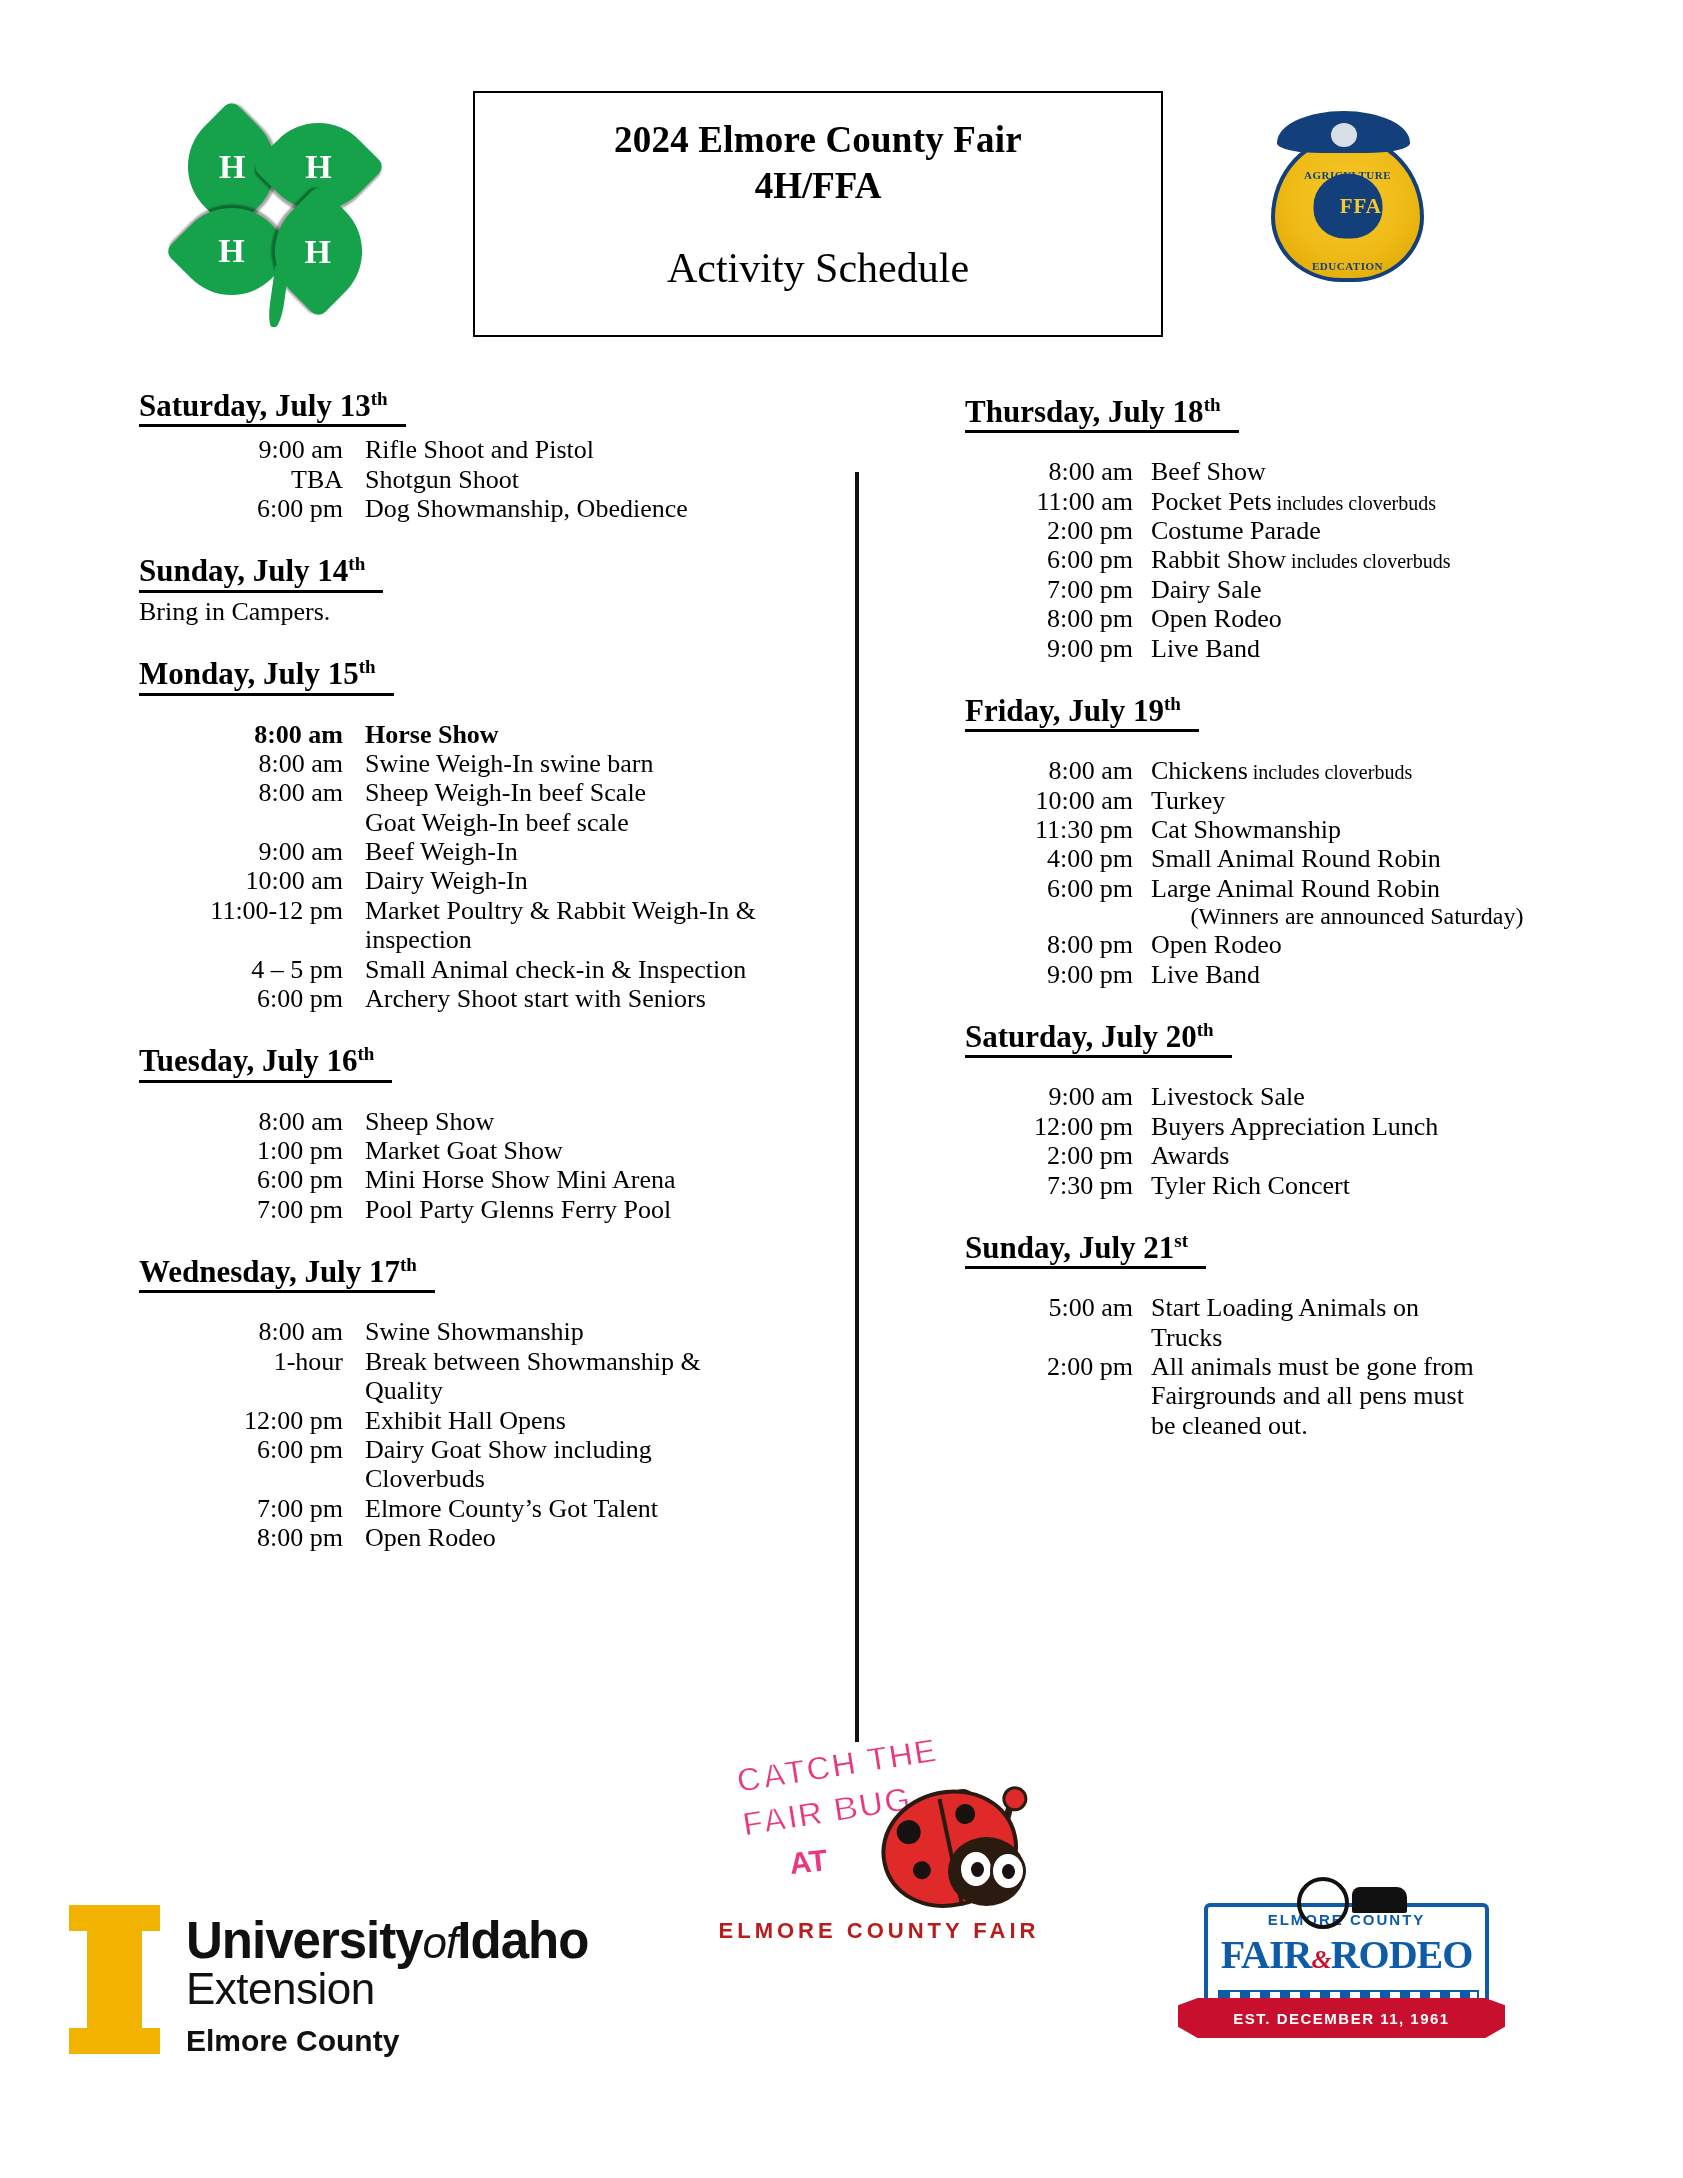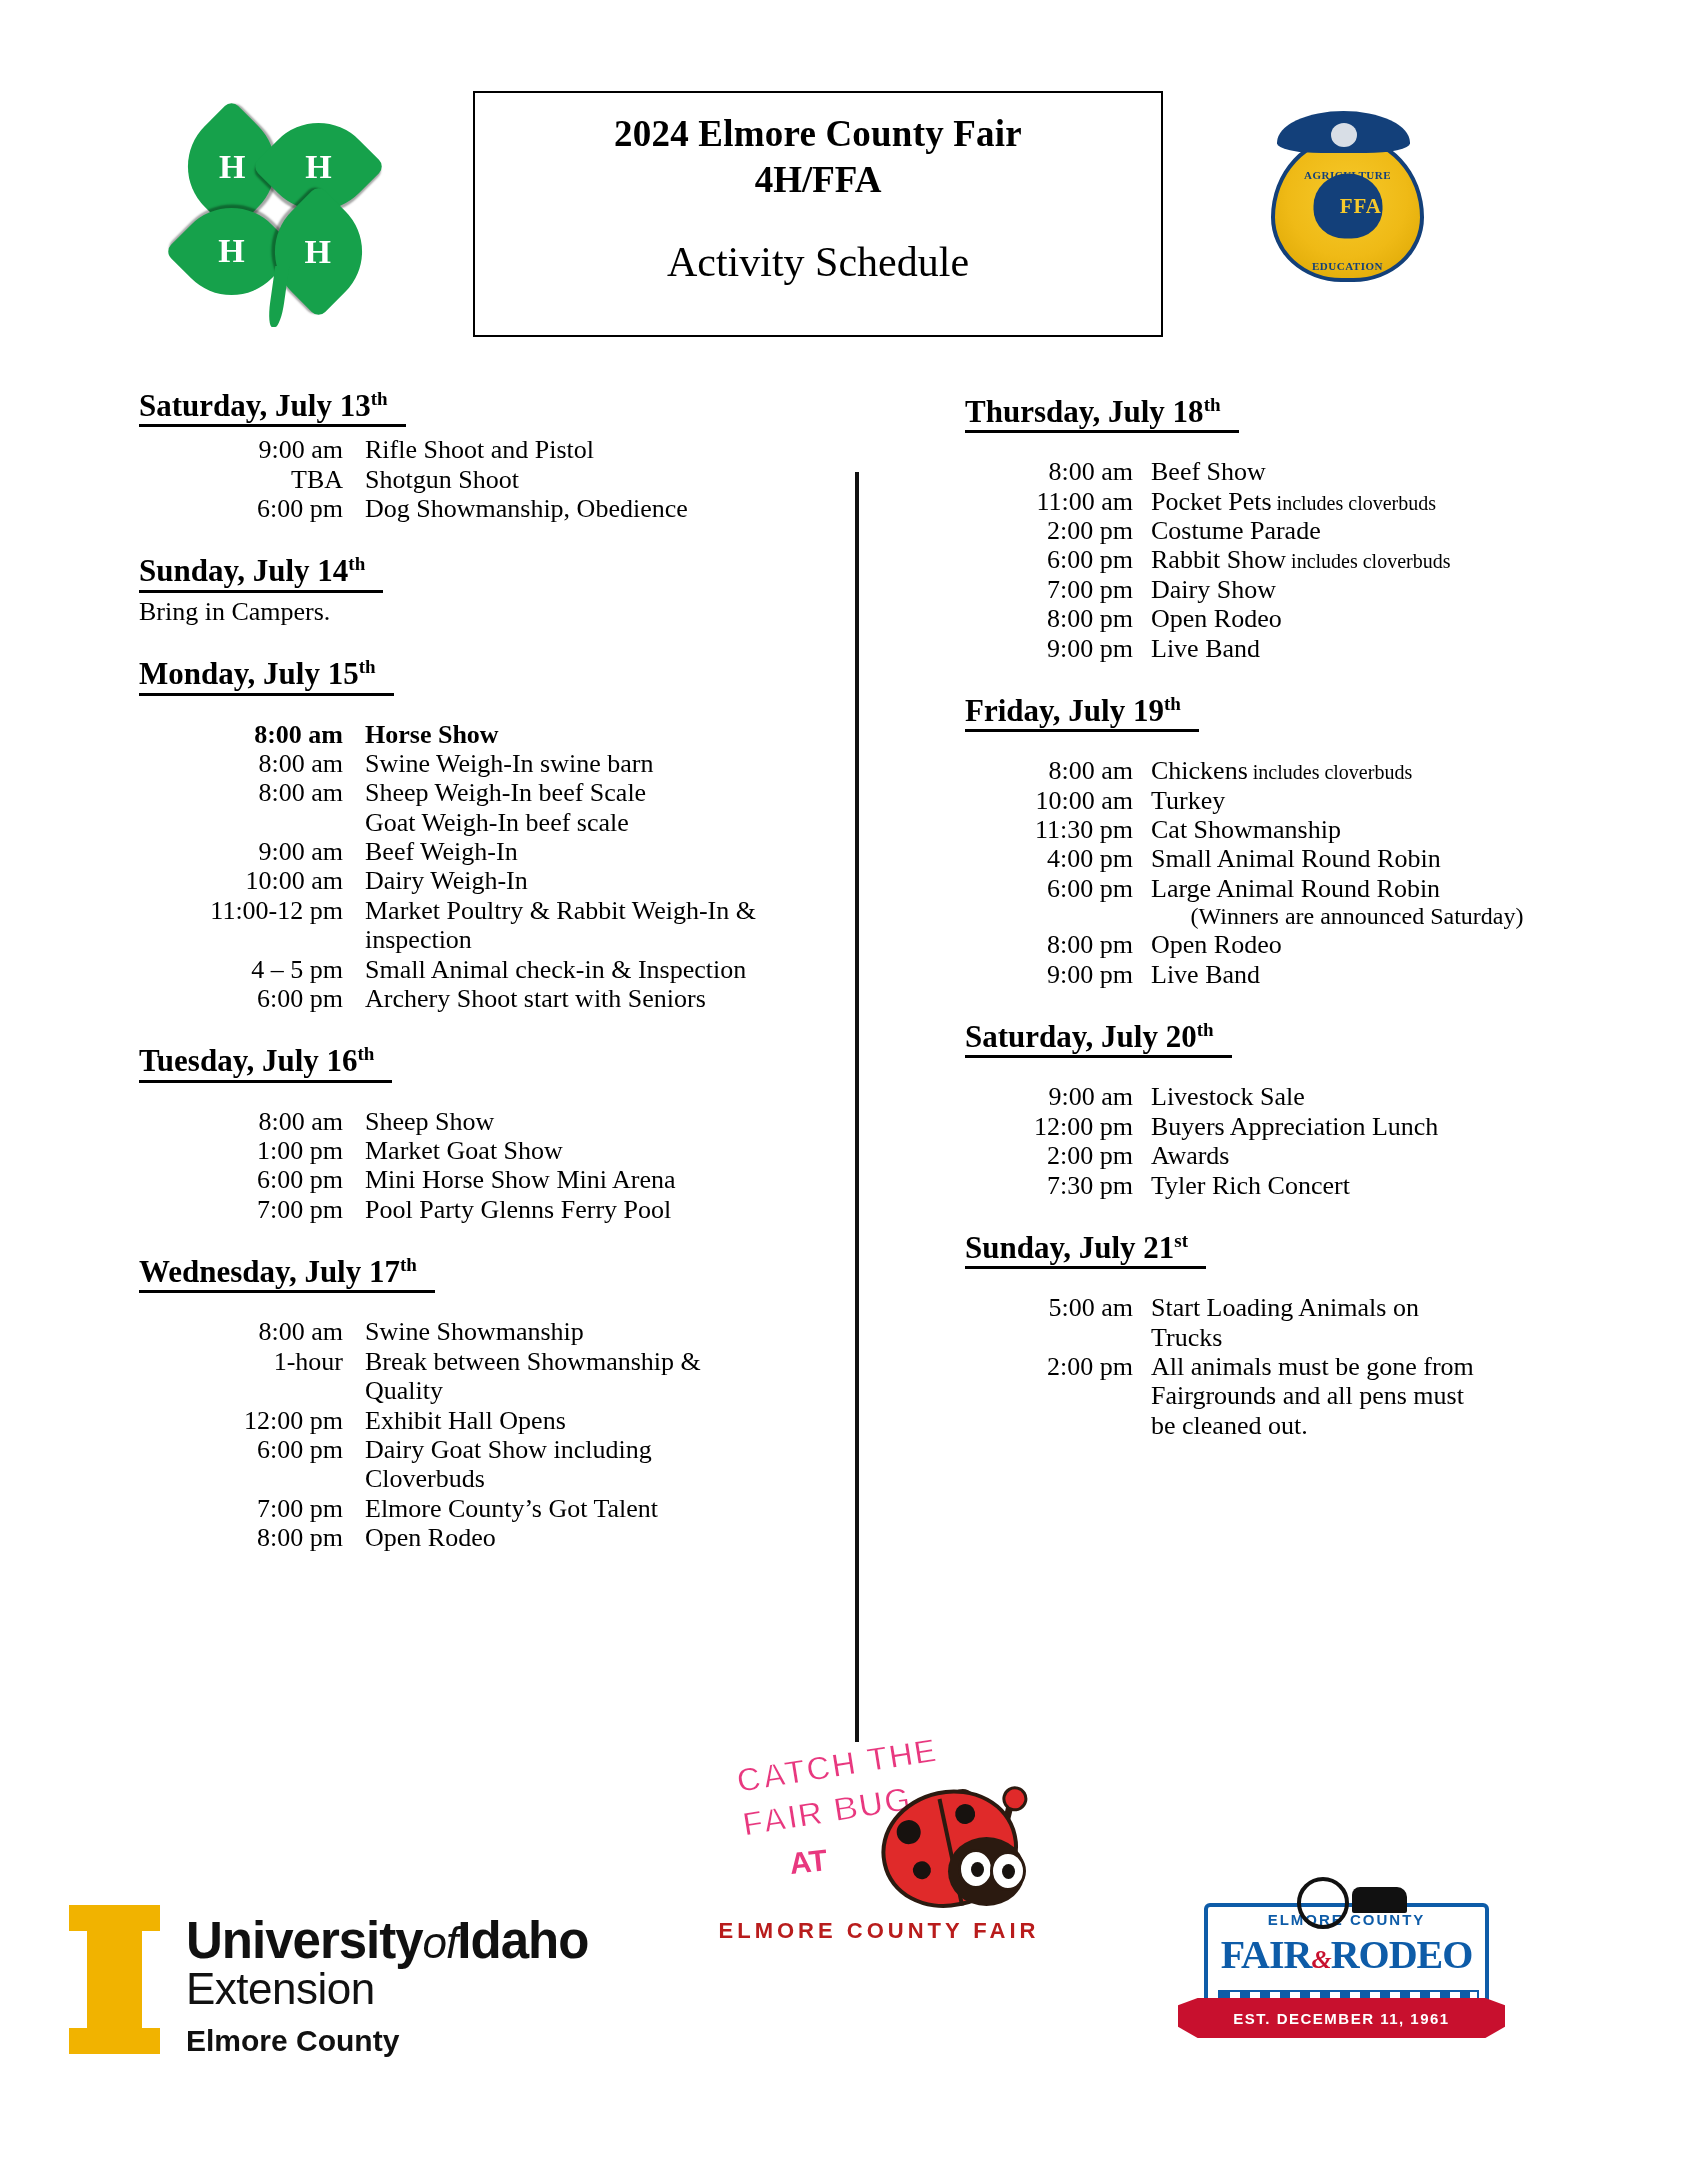--- a/index.html
+++ b/index.html
@@ -12,21 +12,21 @@
     overflow:hidden;
   }
   .page{position:relative;width:1683px;height:2178px;}
 
   
   .header{position:absolute;left:0;top:0;width:1683px;height:347px;}
   .title-box{
     position:absolute;left:473px;top:91px;width:690px;height:246px;
     border:2px solid #000;box-sizing:border-box;
     display:flex;flex-direction:column;align-items:center;justify-content:flex-start;
-    padding-top:18px;
+    padding-top:24px;
   }
   .title-line1{font-size:37px;font-weight:bold;letter-spacing:0.2px;line-height:1.25;}
   .title-line2{font-size:37px;font-weight:bold;line-height:1.25;}
   .title-line3{font-size:42px;font-weight:normal;margin-top:34px;}
 
   
   .clover{position:absolute;left:176px;top:117px;width:208px;height:188px;}
   .leaf{position:absolute;width:95px;height:95px;background:#16A14B;
         border-radius:60% 10% 60% 10%;box-shadow:2px 3px 2px rgba(0,0,0,.35);}
   .leaf .h{position:absolute;left:50%;top:50%;transform:translate(-50%,-50%);
@@ -323,21 +323,21 @@
           <div class="row">
             <div class="time">2:00 pm</div>
             <div class="evt"><span>Costume Parade</span></div>
           </div>
           <div class="row">
             <div class="time">6:00 pm</div>
             <div class="evt"><span>Rabbit Show</span><span class="note"> includes cloverbuds</span></div>
           </div>
           <div class="row">
             <div class="time">7:00 pm</div>
-            <div class="evt"><span>Dairy Show</span></div>
+            <div class="evt"><span>Dairy Sale</span></div>
           </div>
           <div class="row">
             <div class="time">8:00 pm</div>
             <div class="evt"><span>Open Rodeo</span></div>
           </div>
           <div class="row">
             <div class="time">9:00 pm</div>
             <div class="evt"><span>Live Band</span></div>
           </div>
         </div></div>

